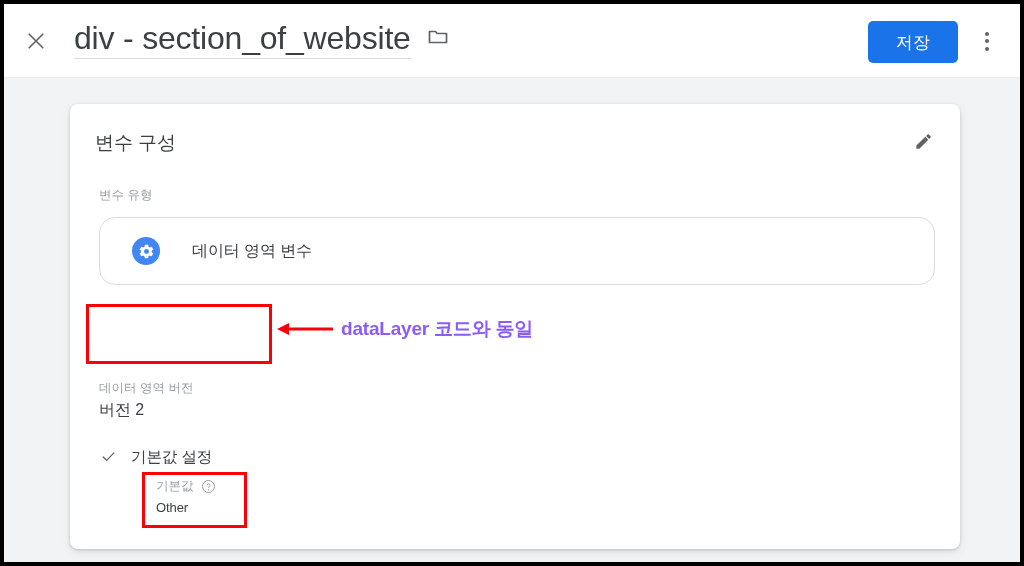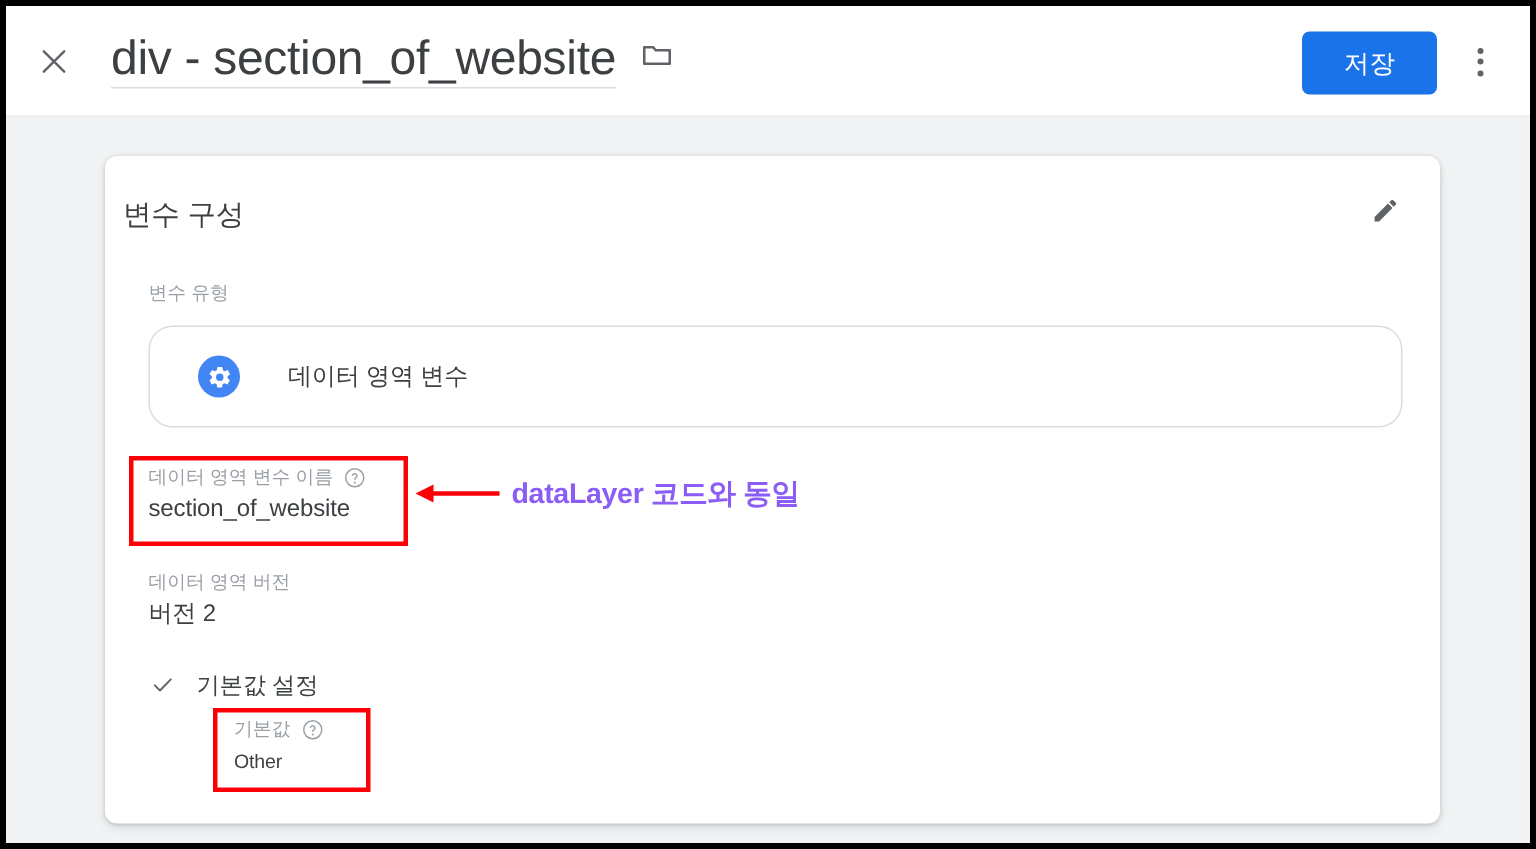--- a/index.html
+++ b/index.html
@@ -120,21 +120,21 @@
     top: 100px;
     width: 890px;
     height: 445px;
     background: #ffffff;
     border-radius: 8px;
     box-shadow: 0 1px 3px rgba(60,64,67,0.22), 0 3px 8px rgba(60,64,67,0.10);
     box-sizing: border-box;
   }
   .card-title {
     position: absolute;
-    left: 12px;
+    left: 25px;
     top: 26px;
     font-size: 19px;
     color: #3c4043;
     font-weight: 400;
     letter-spacing: -0.1px;
   }
   .pencil-btn {
     position: absolute;
     right: 22px;
     top: 24px;
@@ -354,33 +354,20 @@
 
     <div class="select-box">
       <span class="gear-circle">
         <svg width="17" height="17" viewBox="0 0 24 24" aria-hidden="true">
           <path fill="#ffffff" d="M19.4 13a7.6 7.6 0 0 0 0-2l2-1.6a.5.5 0 0 0 .1-.6l-1.9-3.3a.5.5 0 0 0-.6-.2l-2.4 1a7.3 7.3 0 0 0-1.7-1l-.4-2.5a.5.5 0 0 0-.5-.4h-3.8a.5.5 0 0 0-.5.4l-.4 2.5a7.3 7.3 0 0 0-1.7 1l-2.4-1a.5.5 0 0 0-.6.2L2.5 8.8a.5.5 0 0 0 .1.6L4.6 11a7.6 7.6 0 0 0 0 2l-2 1.6a.5.5 0 0 0-.1.6l1.9 3.3a.5.5 0 0 0 .6.2l2.4-1a7.3 7.3 0 0 0 1.7 1l.4 2.5a.5.5 0 0 0 .5.4h3.8a.5.5 0 0 0 .5-.4l.4-2.5a7.3 7.3 0 0 0 1.7-1l2.4 1a.5.5 0 0 0 .6-.2l1.9-3.3a.5.5 0 0 0-.1-.6zM12 15.5A3.5 3.5 0 1 1 15.5 12 3.5 3.5 0 0 1 12 15.5z"></path>
         </svg>
       </span>
       <span class="select-text">데이터 영역 변수</span>
     </div>
 
-    <div class="dlv-name-block">
-      <div class="label-row">
-        <span class="field-label">데이터 영역 변수 이름</span>
-        <span class="help-icon">
-          <svg width="15" height="15" viewBox="0 0 24 24" aria-hidden="true">
-            <circle cx="12" cy="12" r="9.6" fill="none" stroke="#9aa0a6" stroke-width="1.6"></circle>
-            <path d="M9.6 9.3a2.5 2.5 0 0 1 4.8.8c0 1.7-2.4 2-2.4 3.6" fill="none" stroke="#9aa0a6" stroke-width="1.6" stroke-linecap="round"></path>
-            <circle cx="12" cy="17.1" r="1.1" fill="#9aa0a6"></circle>
-          </svg>
-        </span>
-      </div>
-      <div class="field-value dlv-name-value">section_of_website</div>
-    </div>
 
     <div class="dlv-ver-block">
       <div class="field-label">데이터 영역 버전</div>
       <div class="field-value dlv-ver-value">버전 2</div>
     </div>
 
     <div class="default-row">
       <span class="check-mark">
         <svg width="17" height="17" viewBox="0 0 24 24" aria-hidden="true">
           <path d="M4.5 12.6 L9.4 17.4 L19.6 6.9" fill="none" stroke="#5f6368" stroke-width="1.8" stroke-linecap="round" stroke-linejoin="round"></path>

